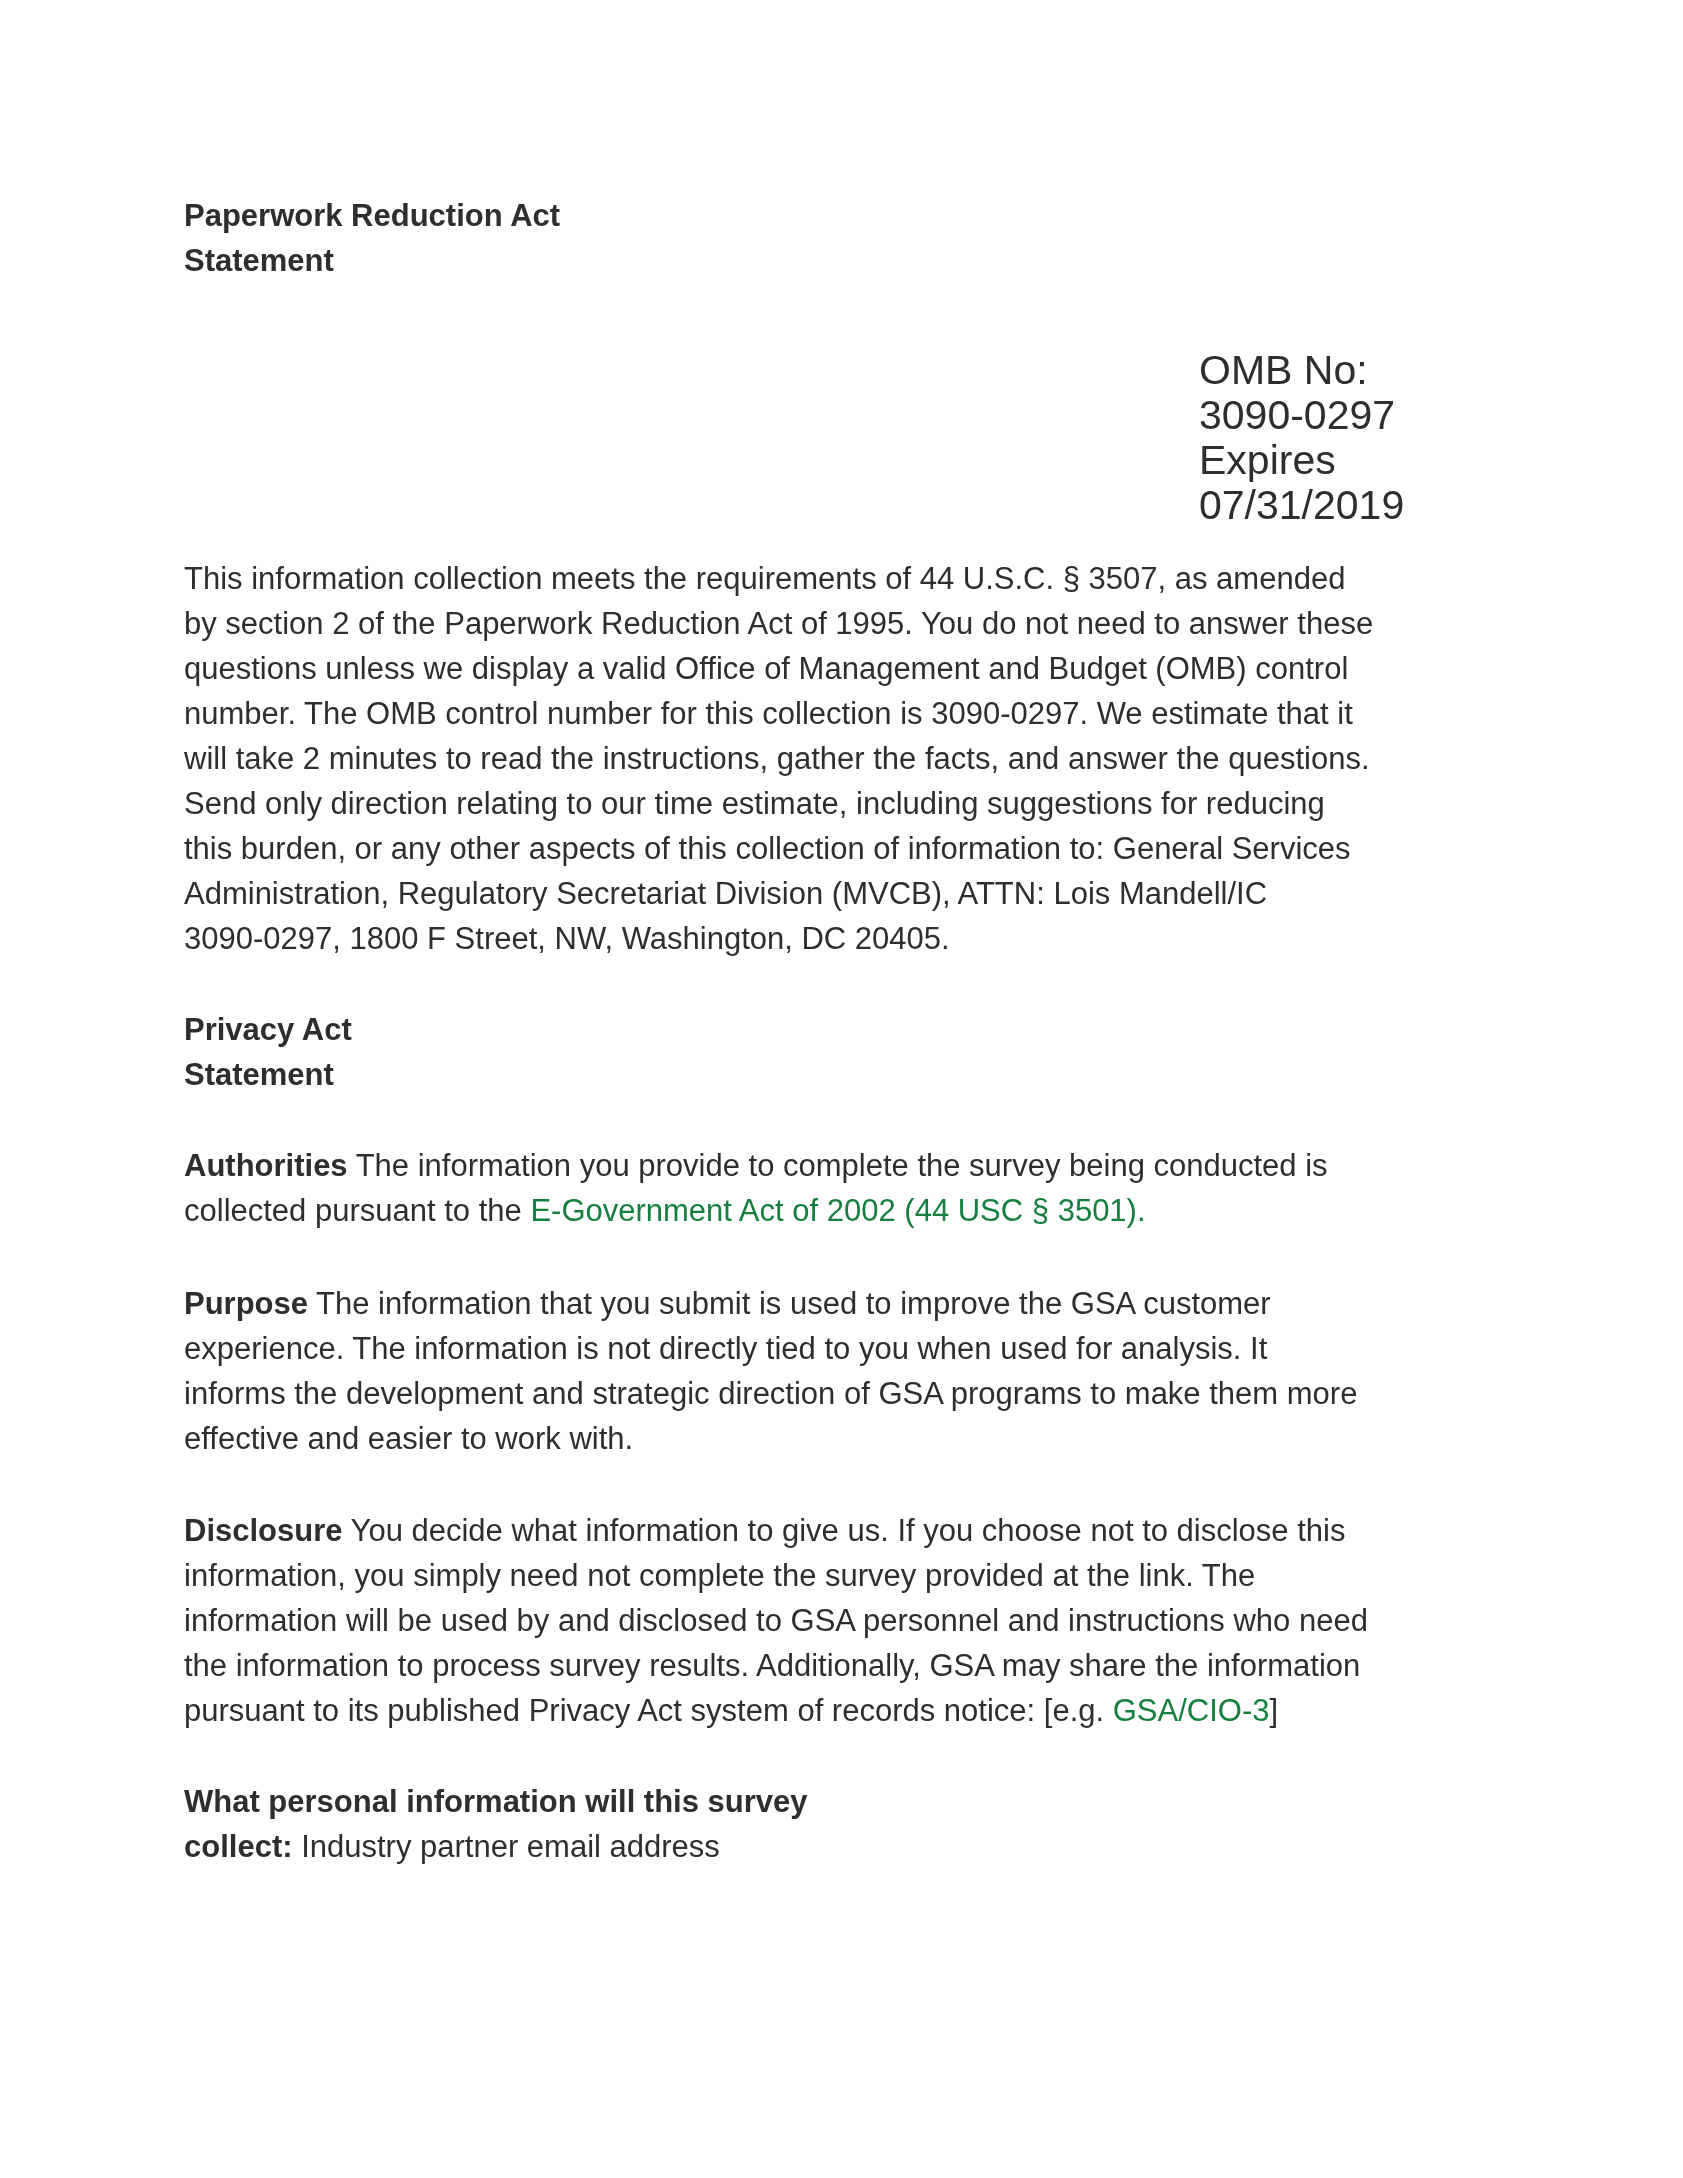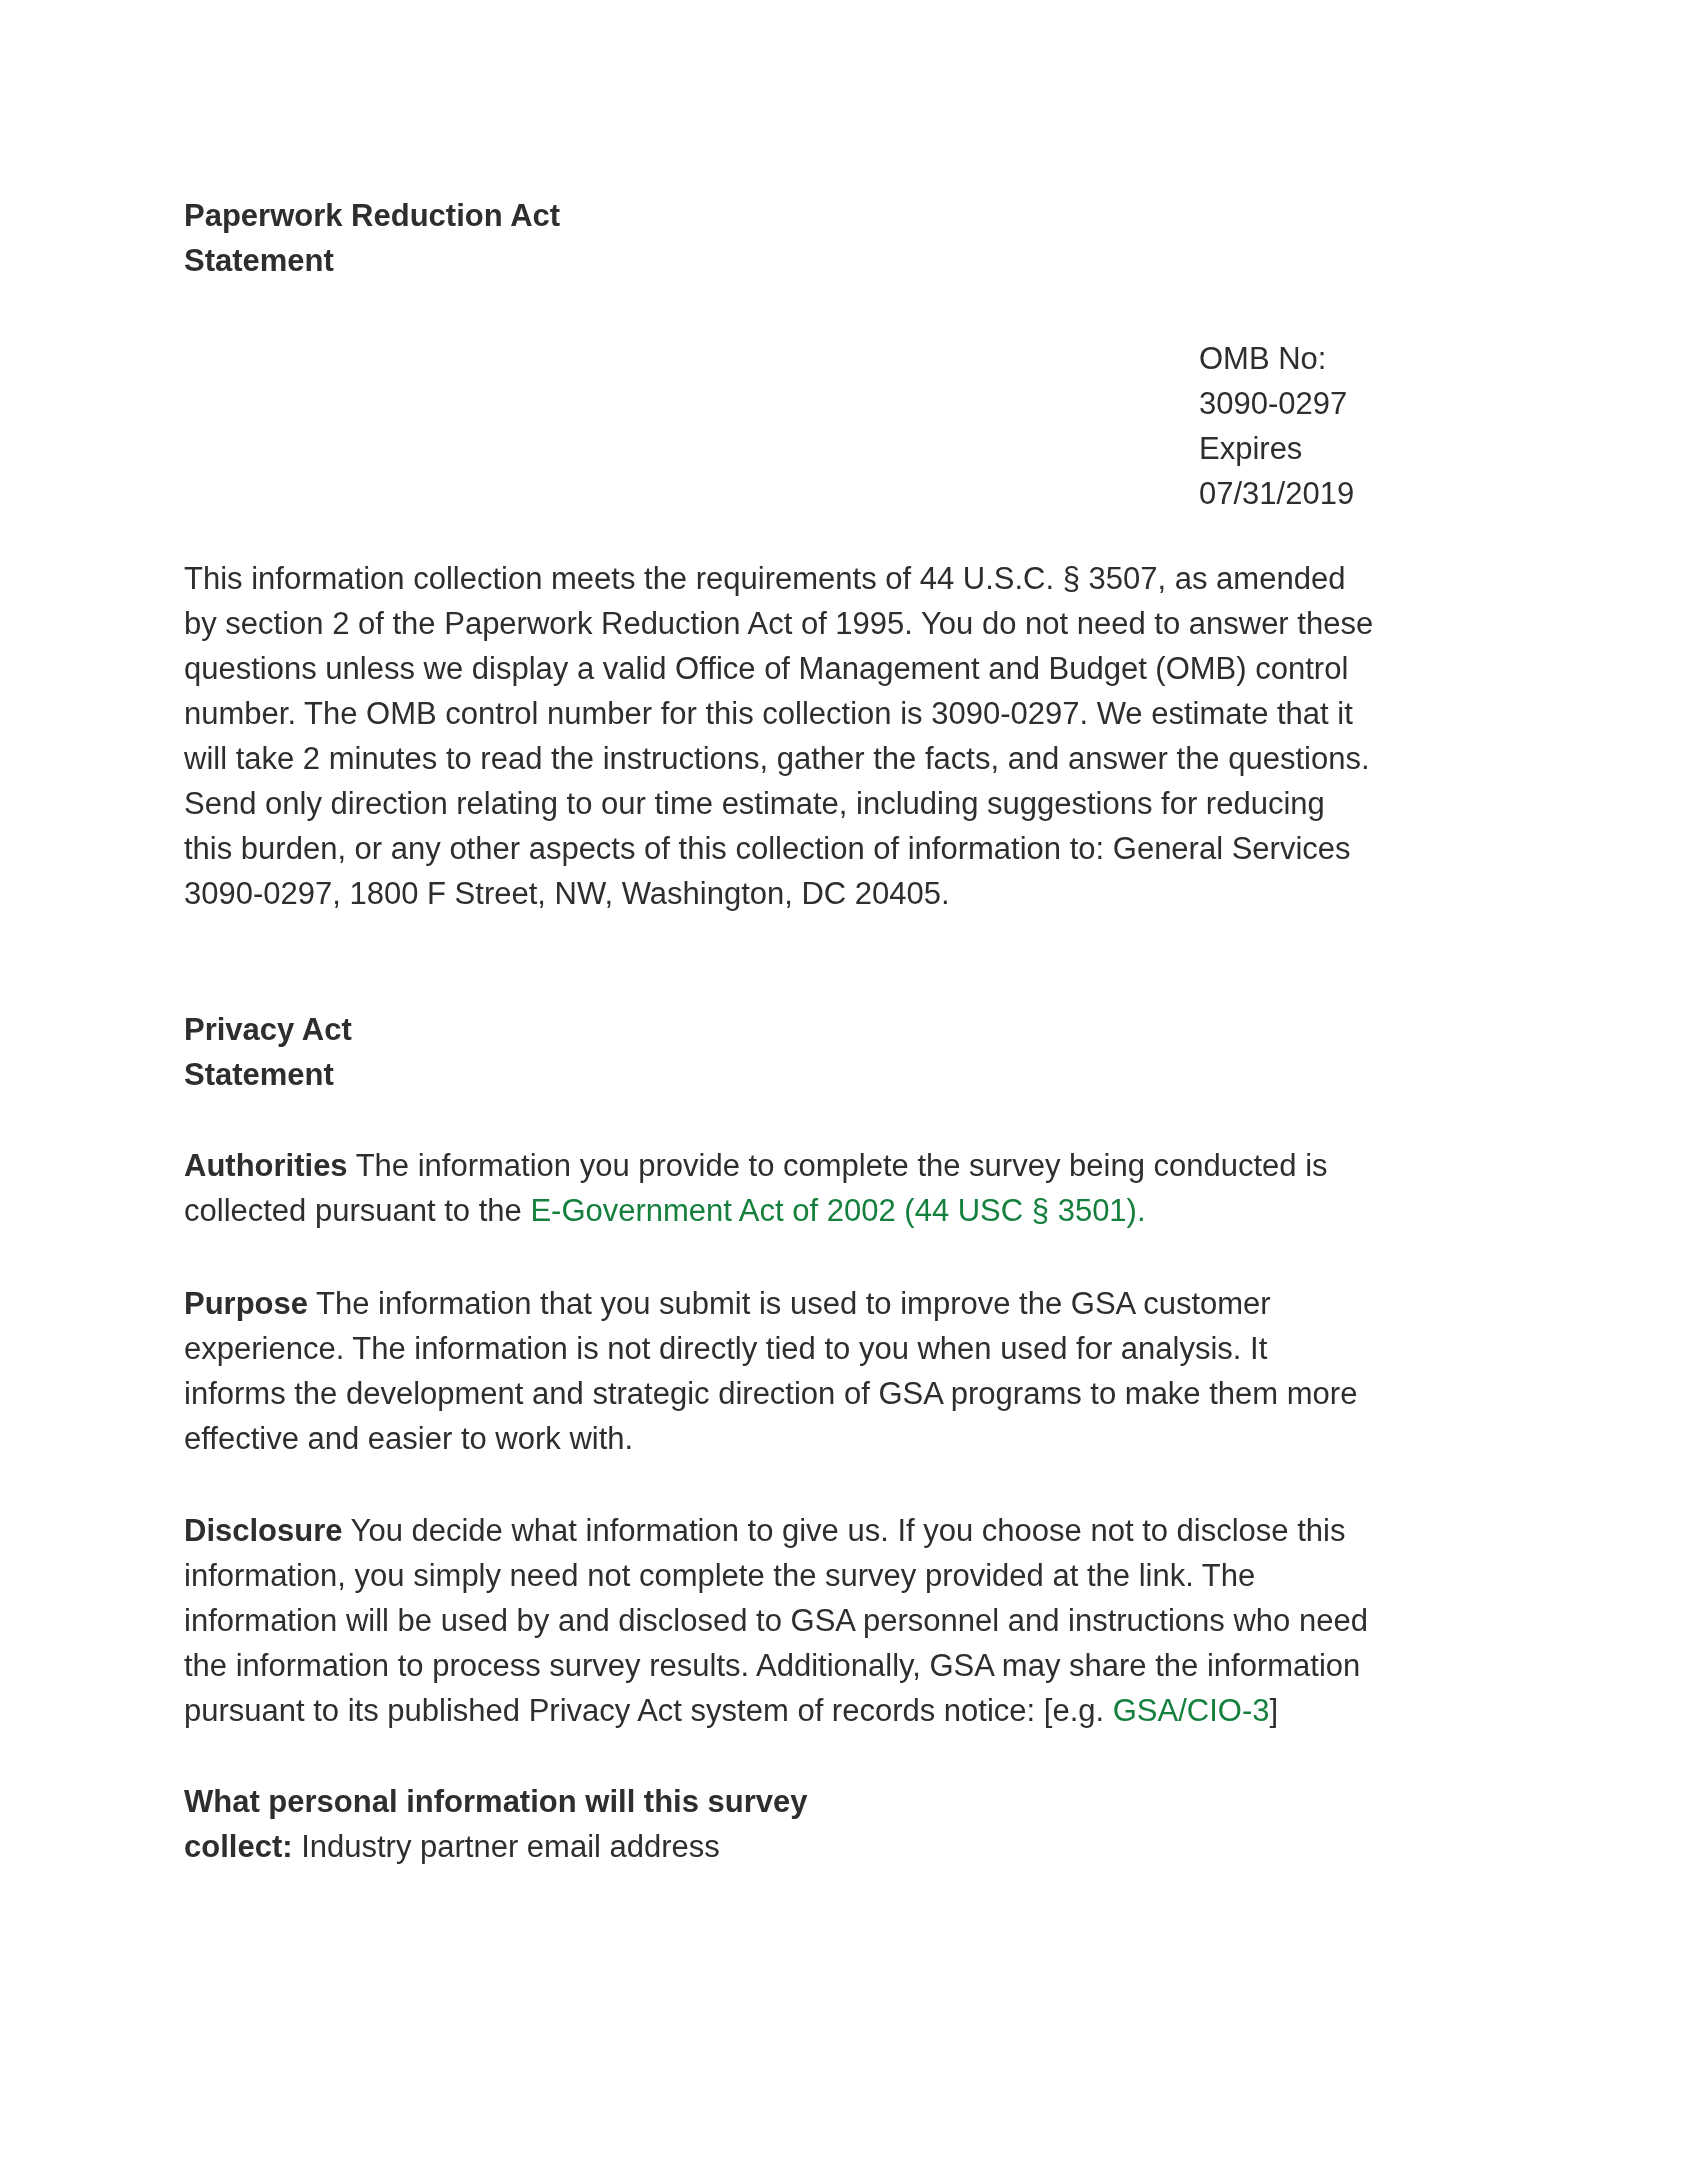--- a/index.html
+++ b/index.html
@@ -3,21 +3,21 @@
 <meta charset="utf-8">
 <style>
   html, body { margin:0; padding:0; background:#ffffff; }
   body { width:1683px; height:2178px; position:relative; overflow:hidden;
          font-family:"Liberation Sans", sans-serif; color:#2e2e2e; }
   .blk { position:absolute; left:184px; font-size:31px; line-height:45px; margin:0; }
   .bold { font-weight:bold; }
   .heading { font-weight:bold; font-size:31px; line-height:45px; }
   .link { color:#15803d; text-decoration:none; }
   .para { width:1218px; }
-  .omb { position:absolute; left:1199px; top:336px; font-size:31px; line-height:45px; }
+  .omb { position:absolute; left:1199px; top:348px; font-size:41px; line-height:45px; }
   .line { display:block; white-space:nowrap; }
 </style>
 </head>
 <body>
 
 <div class="blk heading" style="top:193px;">
   <span class="line">Paperwork Reduction Act</span>
   <span class="line">Statement</span>
 </div>
 
@@ -29,20 +29,21 @@
 </div>
 
 <div class="blk para" style="top:556px;">
   <span class="line">This information collection meets the requirements of 44 U.S.C. § 3507, as amended</span>
   <span class="line">by section 2 of the Paperwork Reduction Act of 1995. You do not need to answer these</span>
   <span class="line">questions unless we display a valid Office of Management and Budget (OMB) control</span>
   <span class="line">number. The OMB control number for this collection is 3090-0297. We estimate that it</span>
   <span class="line">will take 2 minutes to read the instructions, gather the facts, and answer the questions.</span>
   <span class="line">Send only direction relating to our time estimate, including suggestions for reducing</span>
   <span class="line">this burden, or any other aspects of this collection of information to: General Services</span>
+  <span class="line">Administration, Regulatory Secretariat Division (MVCB), ATTN: Lois Mandell/IC</span>
   <span class="line">3090-0297, 1800 F Street, NW, Washington, DC 20405.</span>
 </div>
 
 <div class="blk heading" style="top:1007px;">
   <span class="line">Privacy Act</span>
   <span class="line">Statement</span>
 </div>
 
 <div class="blk para" style="top:1143px;">
   <span class="line">

